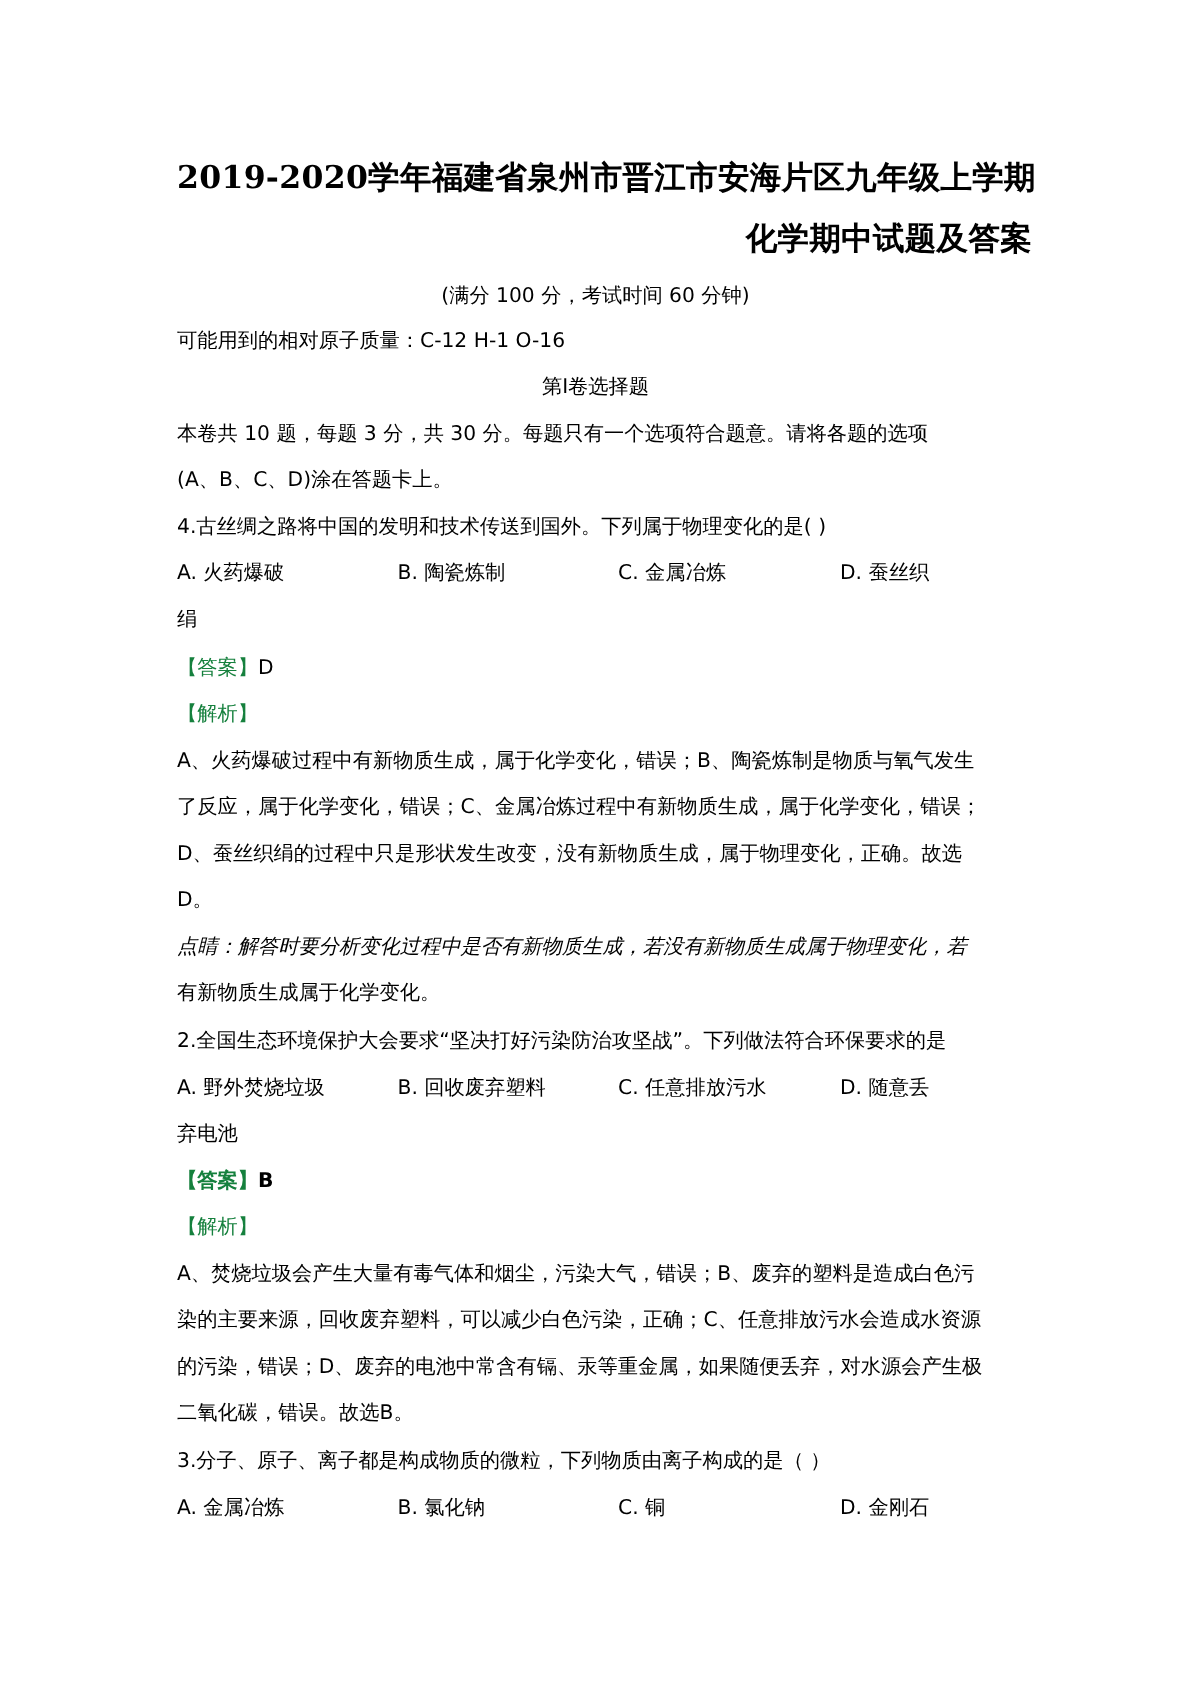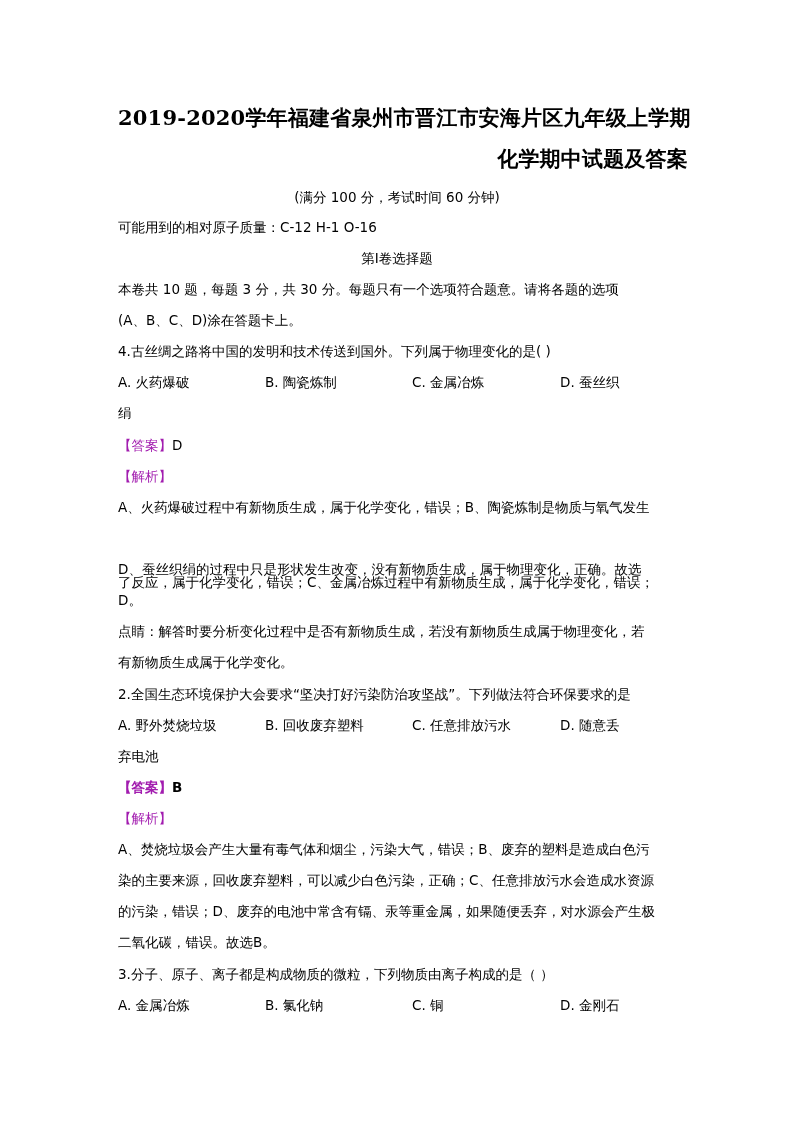--- a/index.html
+++ b/index.html
@@ -10,21 +10,21 @@
   }
   .title {
     position: absolute; left: 118px; width: 570px;
     font-family: "DejaVu Serif", "Liberation Serif", serif;
     font-weight: bold; font-size: 21px; letter-spacing: 0.2px; white-space: nowrap;
   }
   .line {
     position: absolute; left: 118px; font-size: 13.5px; white-space: nowrap; line-height: 18px;
   }
   .center { left: 0; width: 794px; text-align: center; }
-  .tag { color: #a21caf; }
+  .tag { color: #15803d; }
   .opt { position: absolute; white-space: nowrap; font-size: 13.5px; line-height: 18px; }
 </style>
 </head>
 <body>
 
 <div>
   <div class="title" style="top:104px;">2019-2020学年福建省泉州市晋江市安海片区九年级上学期</div>
   <div class="title" style="top:145px;text-align:right;">化学期中试题及答案</div>
 
   <div class="line center" style="top:188px;">(满分 100 分，考试时间 60 分钟)</div>
@@ -37,24 +37,24 @@
   <div class="opt" style="top:373px; left:118px;">A. 火药爆破</div>
   <div class="opt" style="top:373px; left:265px;text-align:right;">B. 陶瓷炼制</div>
   <div class="opt" style="top:373px; left:412px;">C. 金属冶炼</div>
   <div class="opt" style="top:373px; left:560px;">D. 蚕丝织</div>
   <div class="line" style="top:404px;">绢</div>
   <div class="line" style="top:436px;">
     <span class="tag">【答案】</span><span>D</span>
   </div>
   <div class="line tag" style="top:467px;">【解析】</div>
   <div class="line" style="top:498px;">A、火药爆破过程中有新物质生成，属于化学变化，错误；B、陶瓷炼制是物质与氧气发生</div>
-  <div class="line" style="top:529px;margin-top:44px;">了反应，属于化学变化，错误；C、金属冶炼过程中有新物质生成，属于化学变化，错误；</div>
+  <div class="line" style="top:529px;">了反应，属于化学变化，错误；C、金属冶炼过程中有新物质生成，属于化学变化，错误；</div>
   <div class="line" style="top:560px;">D、蚕丝织绢的过程中只是形状发生改变，没有新物质生成，属于物理变化，正确。故选</div>
   <div class="line" style="top:591px;">D。</div>
-  <div class="line" style="top:622px;">点睛：解答时要分析变化过程中是否有新物质生成，若没有新物质生成属于物理变化，若</div>
+  <div class="line" style="top:622px;font-style:italic;">点睛：解答时要分析变化过程中是否有新物质生成，若没有新物质生成属于物理变化，若</div>
   <div class="line" style="top:653px;">有新物质生成属于化学变化。</div>
 
   <div class="line" style="top:685px;">2.全国生态环境保护大会要求“坚决打好污染防治攻坚战”。下列做法符合环保要求的是</div>
   <div class="opt" style="top:716px; left:118px;">A. 野外焚烧垃圾</div>
   <div class="opt" style="top:716px; left:265px;">B. 回收废弃塑料</div>
   <div class="opt" style="top:716px; left:412px;">C. 任意排放污水</div>
   <div class="opt" style="top:716px; left:560px;">D. 随意丢</div>
   <div class="line" style="top:747px;">弃电池</div>
   <div class="line" style="top:778px;font-weight:bold;">
     <span class="tag">【答案】</span><span>B</span>

